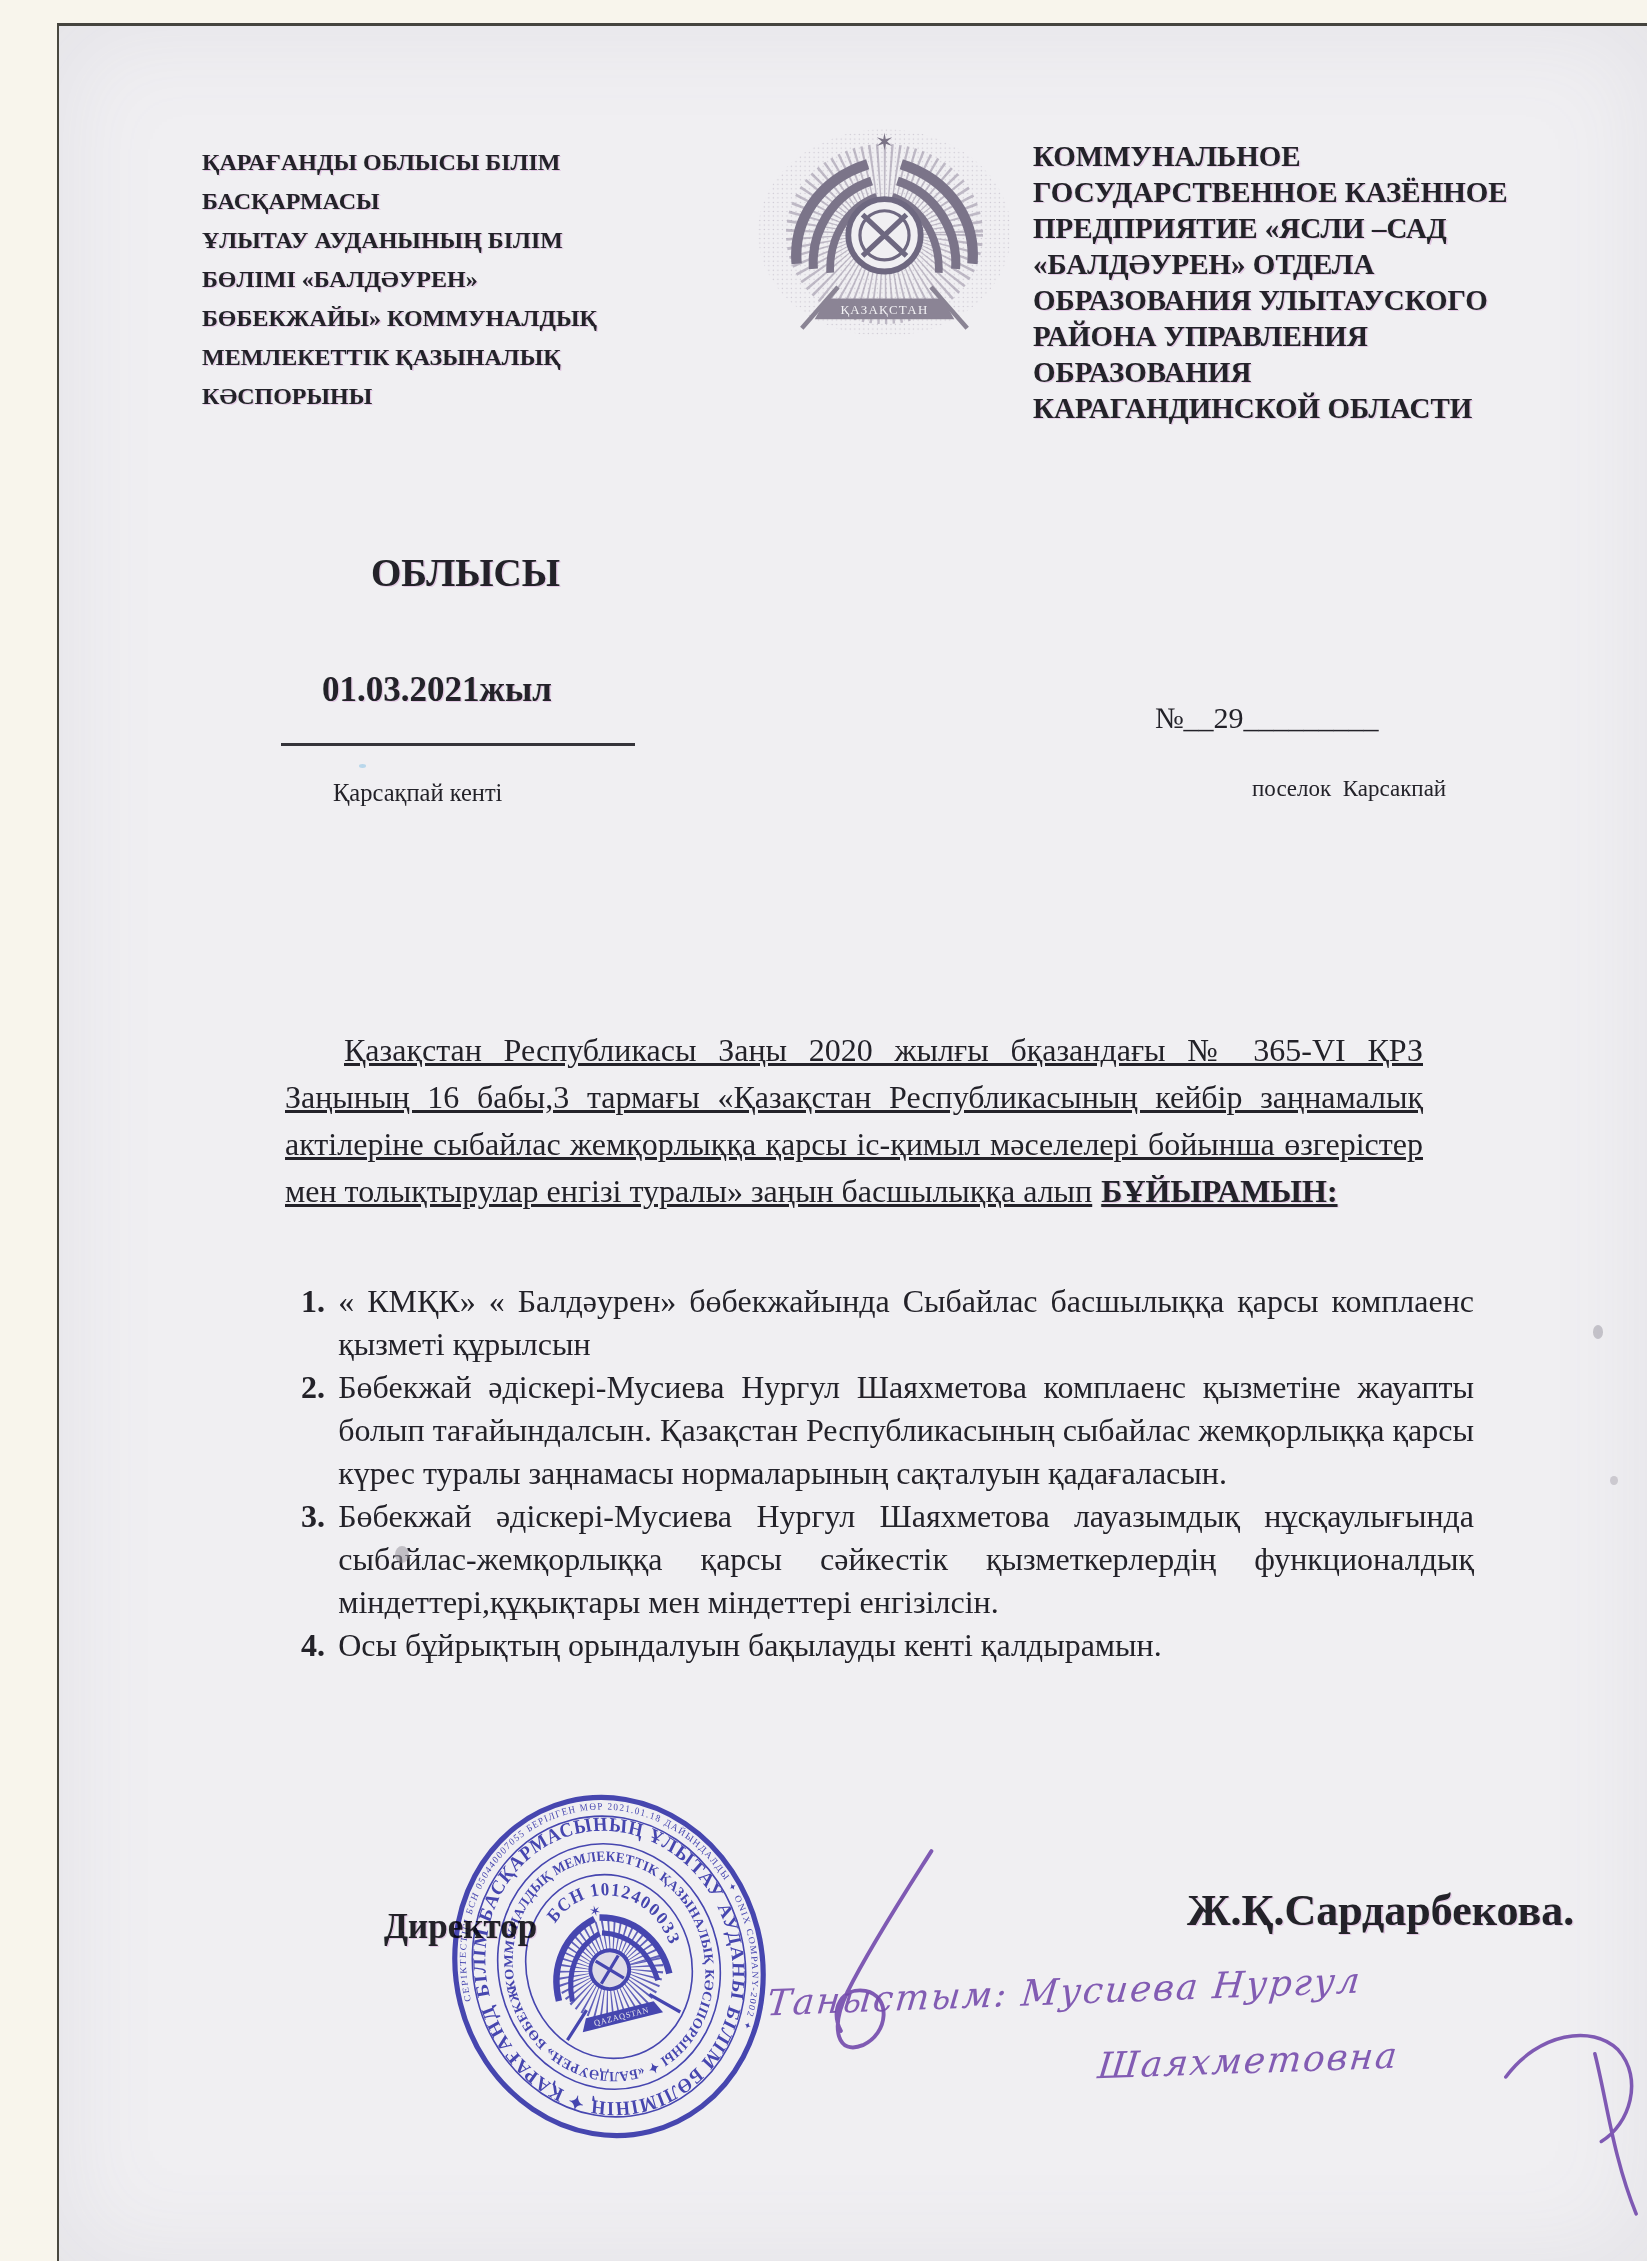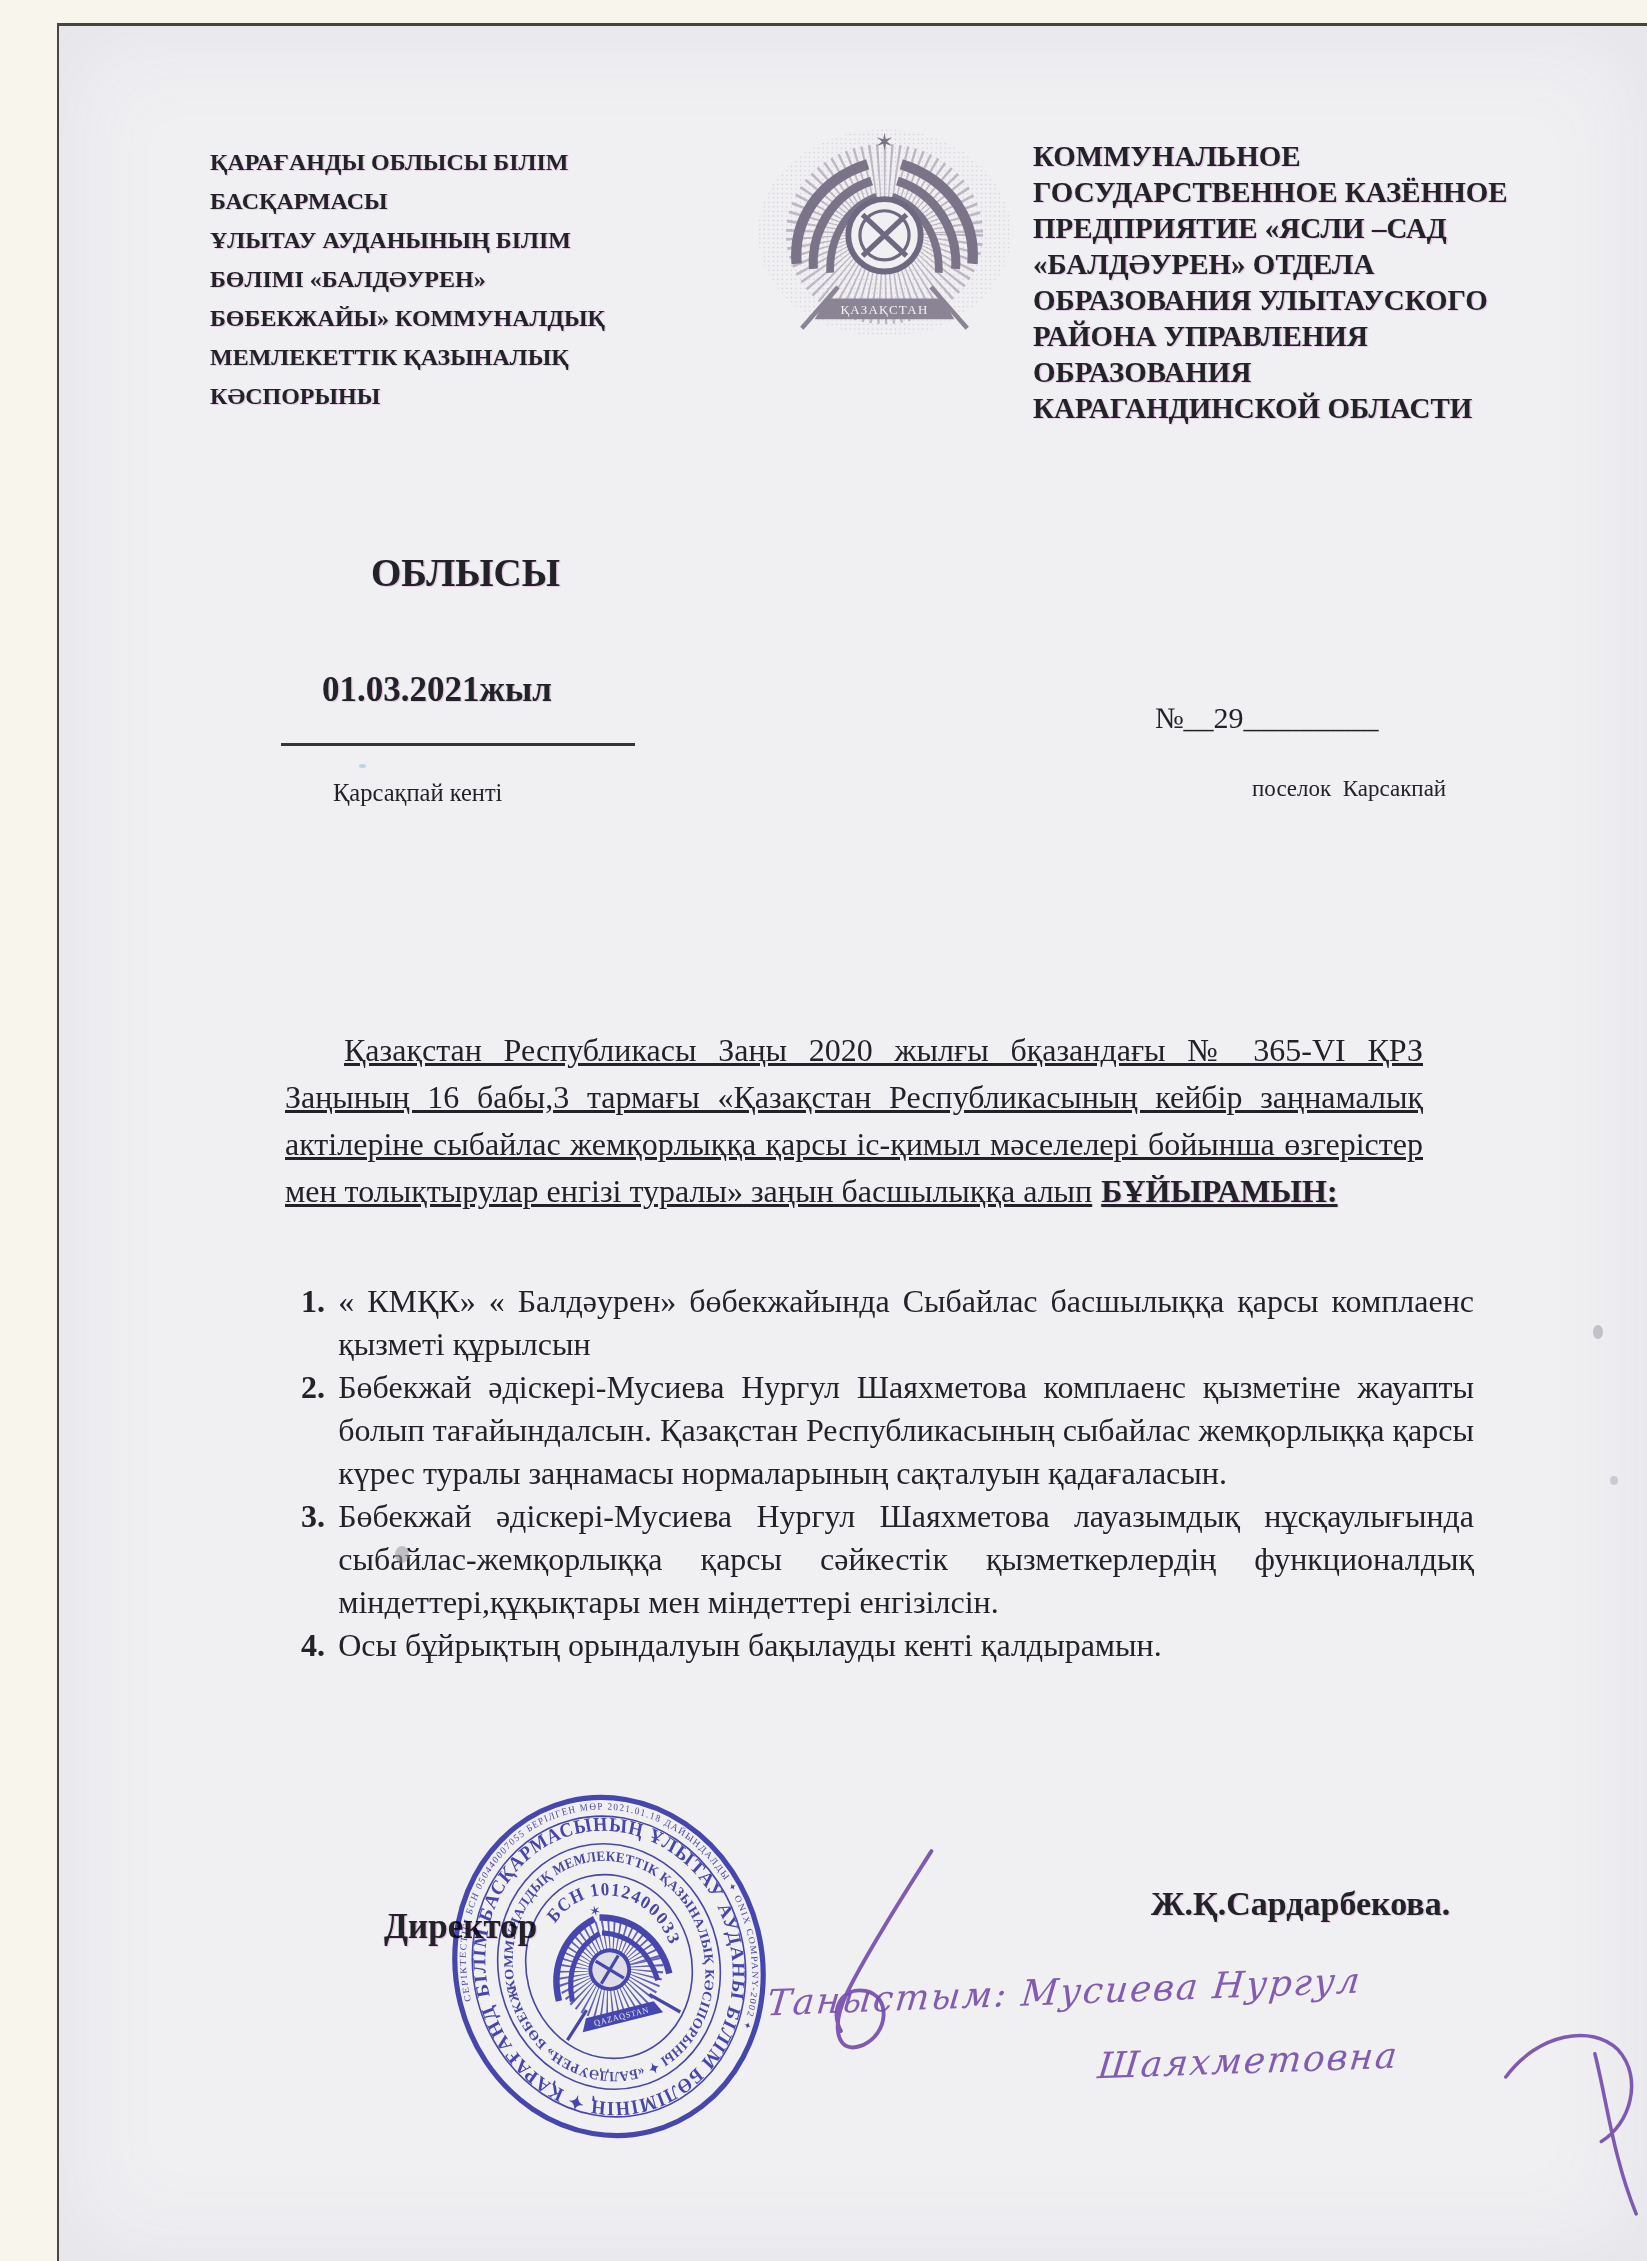--- a/index.html
+++ b/index.html
@@ -4,39 +4,39 @@
 <style>
   html,body{margin:0;padding:0;background:#d8d6d0;}
   .scan{position:relative;width:1647px;height:2261px;background:#f8f5ec;overflow:hidden;
         font-family:"Liberation Serif", serif;color:#232229;}
   .paper{position:absolute;left:57px;top:23px;width:1590px;height:2238px;background:#f0eff2;
          border-top:3.9px solid #45443e;border-left:2.6px solid #49483f;
          box-shadow:inset 0 0 103px rgba(120,115,135,0.10);}
   .abs{position:absolute;}
   .ink-bold{font-weight:bold;
     text-shadow:1.3px 0.6px 0 rgba(173,52,173,0.20), -0.6px 0 0 rgba(70,150,70,0.16);}
-  .org-left{left:202px;top:143px;width:523px;font-size:24px;line-height:39px;margin-left:8px;}
+  .org-left{left:202px;top:143px;width:523px;font-size:24px;line-height:39px;}
   .org-right{left:1033px;top:138px;width:536px;font-size:29px;line-height:36px;}
   .emblem{left:754px;top:124px;width:261px;height:220px;}
   .title{left:371px;top:550px;font-size:39px;}
   .date{left:322px;top:670px;font-size:35px;}
   .rule{left:281px;top:743px;width:354px;height:2.6px;background:#35343a;}
   .place-kk{left:333px;top:779px;font-size:24.5px;white-space:pre-wrap;}
   .number{left:1155px;top:701px;font-size:30px;white-space:pre-wrap;}
   .place-ru{left:1252px;top:776px;font-size:23px;white-space:pre-wrap;}
   .subject{left:271px;top:842px;width:775px;font-size:32px;line-height:47px;}
   .preamble{left:285px;top:1027px;width:1138px;font-size:32px;line-height:47px;
             text-align:justify;text-indent:59px;margin:0;text-decoration:underline;}
   .preamble b{margin-left:9px;}
   .items{left:271px;top:1280px;width:1141px;font-size:32px;line-height:43px;
          text-align:justify;margin:0;padding-left:62px;}
   .items li{padding-left:5.2px;}
   .items li::marker{font-weight:bold;}
   .sig-title{left:384px;top:1907px;font-size:35px;}
-  .sig-name{left:1151px;top:1885px;font-size:34px;}
+  .sig-name{left:1187px;top:1885px;font-size:44px;}
   .stamp{left:450px;top:1790px;width:318px;height:353px;transform:rotate(-14deg);
          mix-blend-mode:multiply;opacity:.93;}
   .sig-flourish{left:762px;top:1842px;width:194px;height:233px;}
   .sig-flourish2{left:1498px;top:2015px;width:155px;height:213px;}
   .hand{color:#7348ab;font-style:italic;font-family:"DejaVu Serif", serif;
         letter-spacing:1.9px;opacity:.88;}
   .hand1{left:767px;top:1971px;font-size:36px;transform:rotate(-2.2deg) skewX(-8deg);}
   .hand2{left:1098px;top:2040px;font-size:36px;transform:rotate(-2deg) skewX(-8deg);}
   .speck{position:absolute;border-radius:50%;}
   svg text{font-family:"Liberation Serif", serif;}

